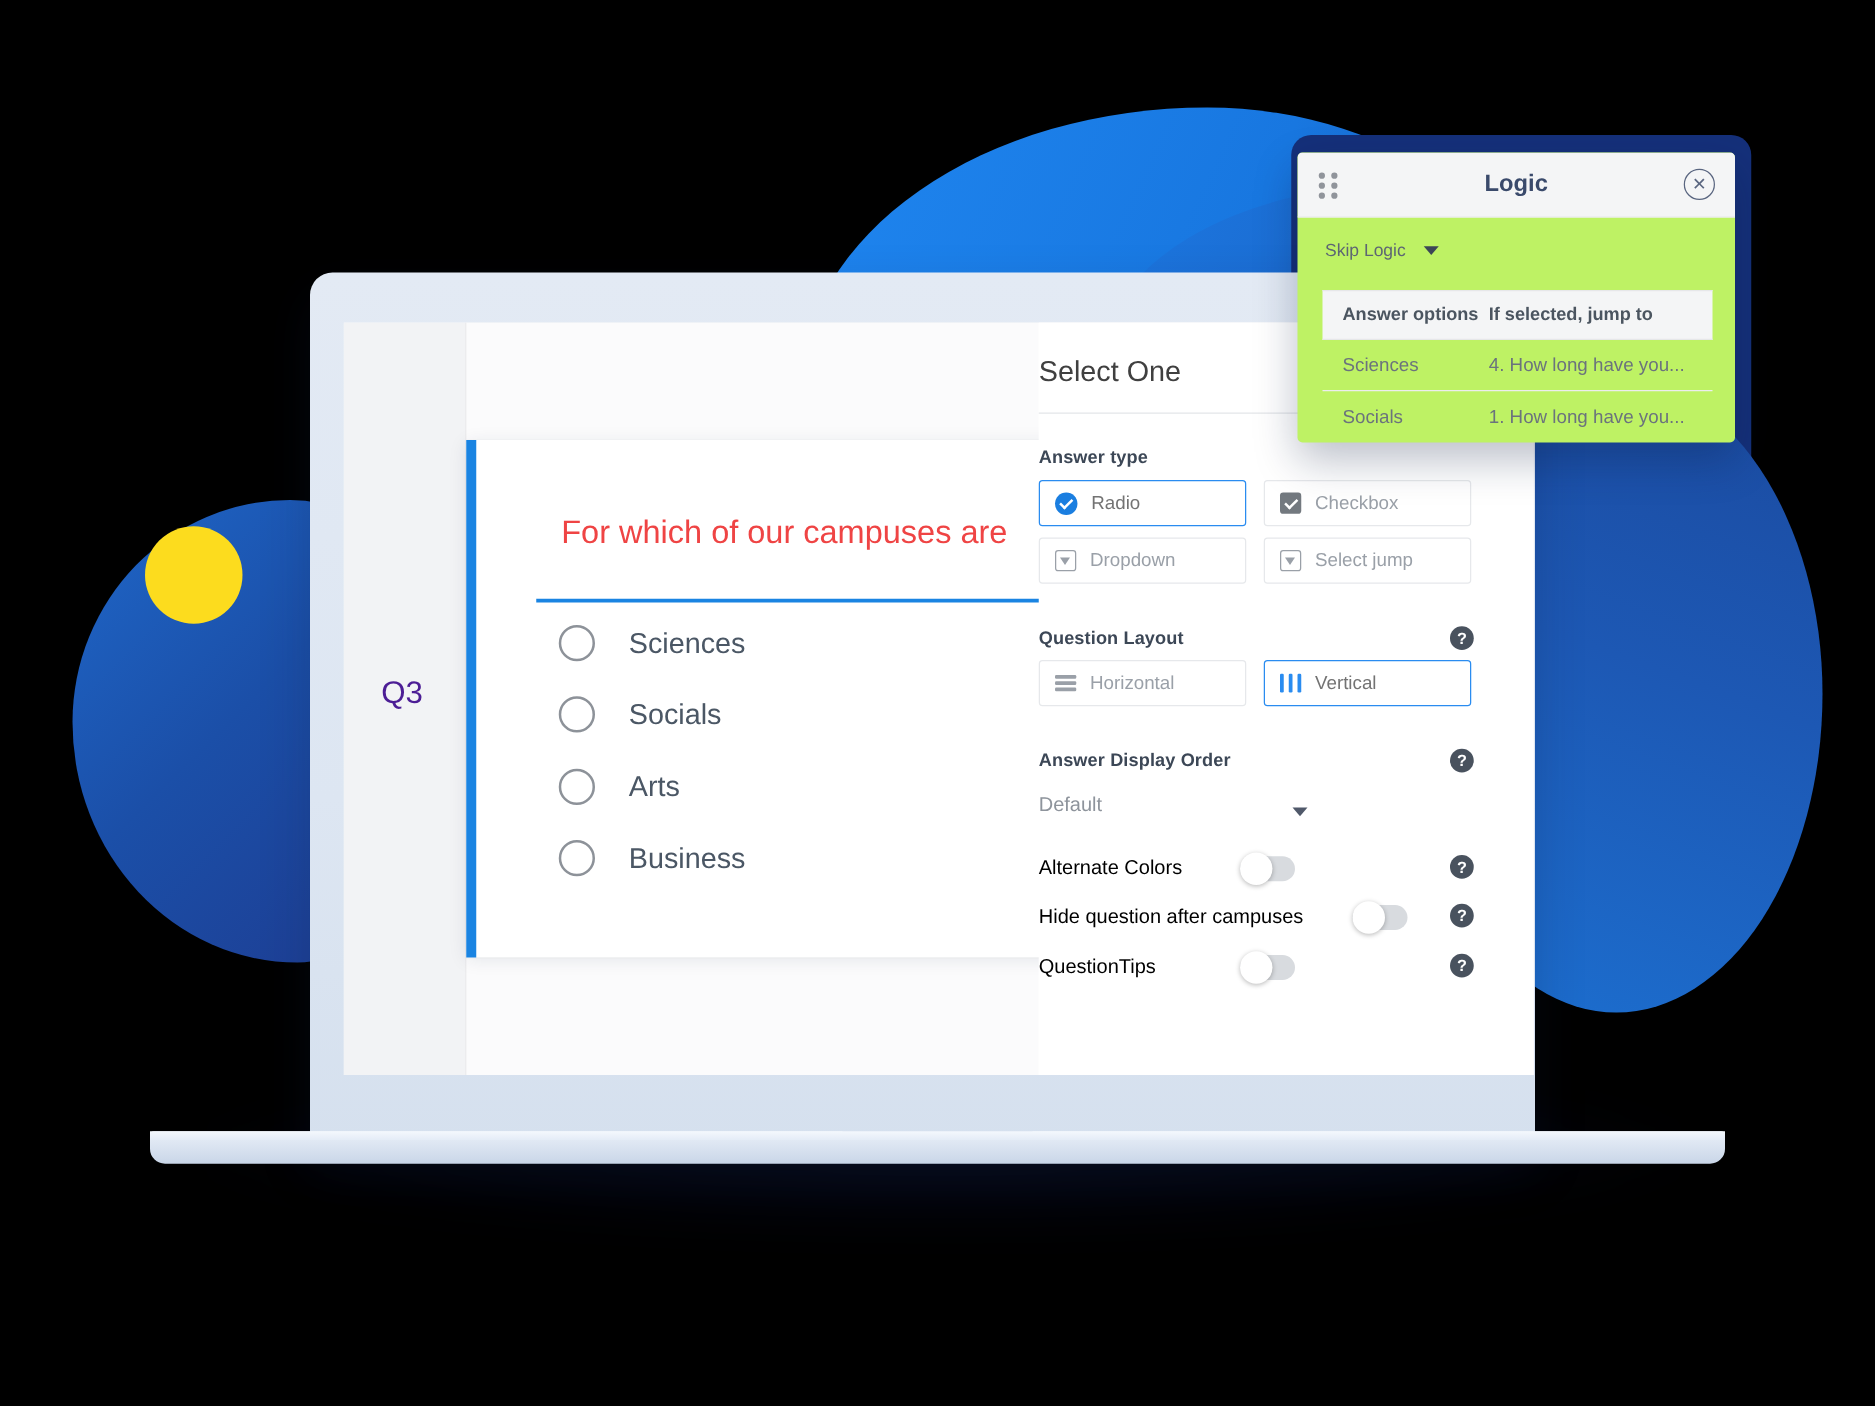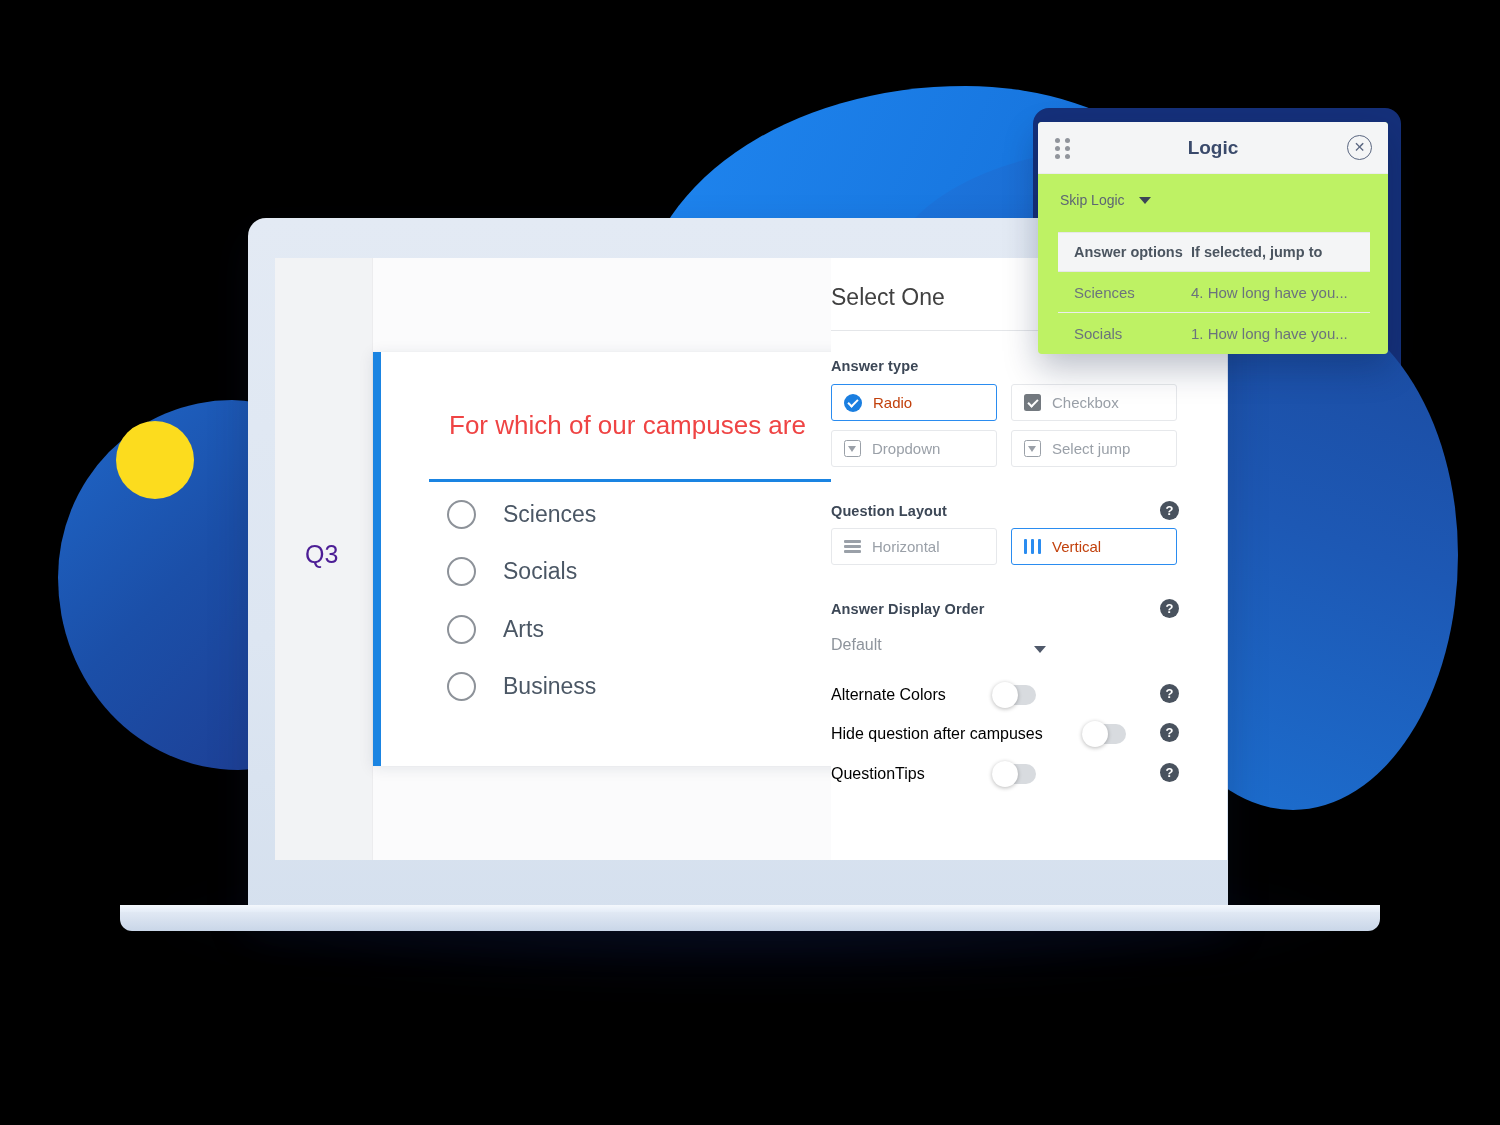--- a/index.html
+++ b/index.html
@@ -110,21 +110,21 @@
   .panel-title { position:absolute; left:0px; top:26px; font-size:23px; color:#404040; }
   .panel-divider { position:absolute; left:0px; top:72px; width:372px; height:1px; background:#e4e6e9; }
   .sec-head { position:absolute; font-size:14.5px; font-weight:bold; color:#3c4756; letter-spacing:.1px; }
 
   .opt-btn {
     position:absolute; width:166px; height:37px; border:1px solid #e6e8eb; background:#fff;
     border-radius:3px; display:flex; align-items:center; padding-left:12px; gap:11px;
   }
   .opt-btn.sel { border:1px solid #2a8cf0; }
   .opt-btn .lbl { font-size:15px; color:#9aa0a8; }
-  .opt-btn.sel .lbl { color:#c2410c; }
+  .opt-btn.sel .lbl { color:#737373; }
 
   .ic-radio { width:18px; height:18px; border-radius:50%; background:#1a7ee0; position:relative; }
   .ic-radio::after{content:""; position:absolute; left:4px; top:5.5px; width:8px; height:4px;
     border-left:2px solid #fff; border-bottom:2px solid #fff; transform:rotate(-45deg);}
   .ic-check { width:17px; height:17px; border-radius:2.5px; background:#73797f; position:relative; }
   .ic-check::after{content:""; position:absolute; left:3.5px; top:5px; width:8px; height:4px;
     border-left:2px solid #fff; border-bottom:2px solid #fff; transform:rotate(-45deg);}
   .ic-drop { width:17px; height:17px; border-radius:2.5px; border:1.6px solid #9aa0a8; position:relative; }
   .ic-drop::after{content:""; position:absolute; left:3px; top:5px;
     border-left:4.5px solid transparent; border-right:4.5px solid transparent; border-top:6px solid #9aa0a8;}

